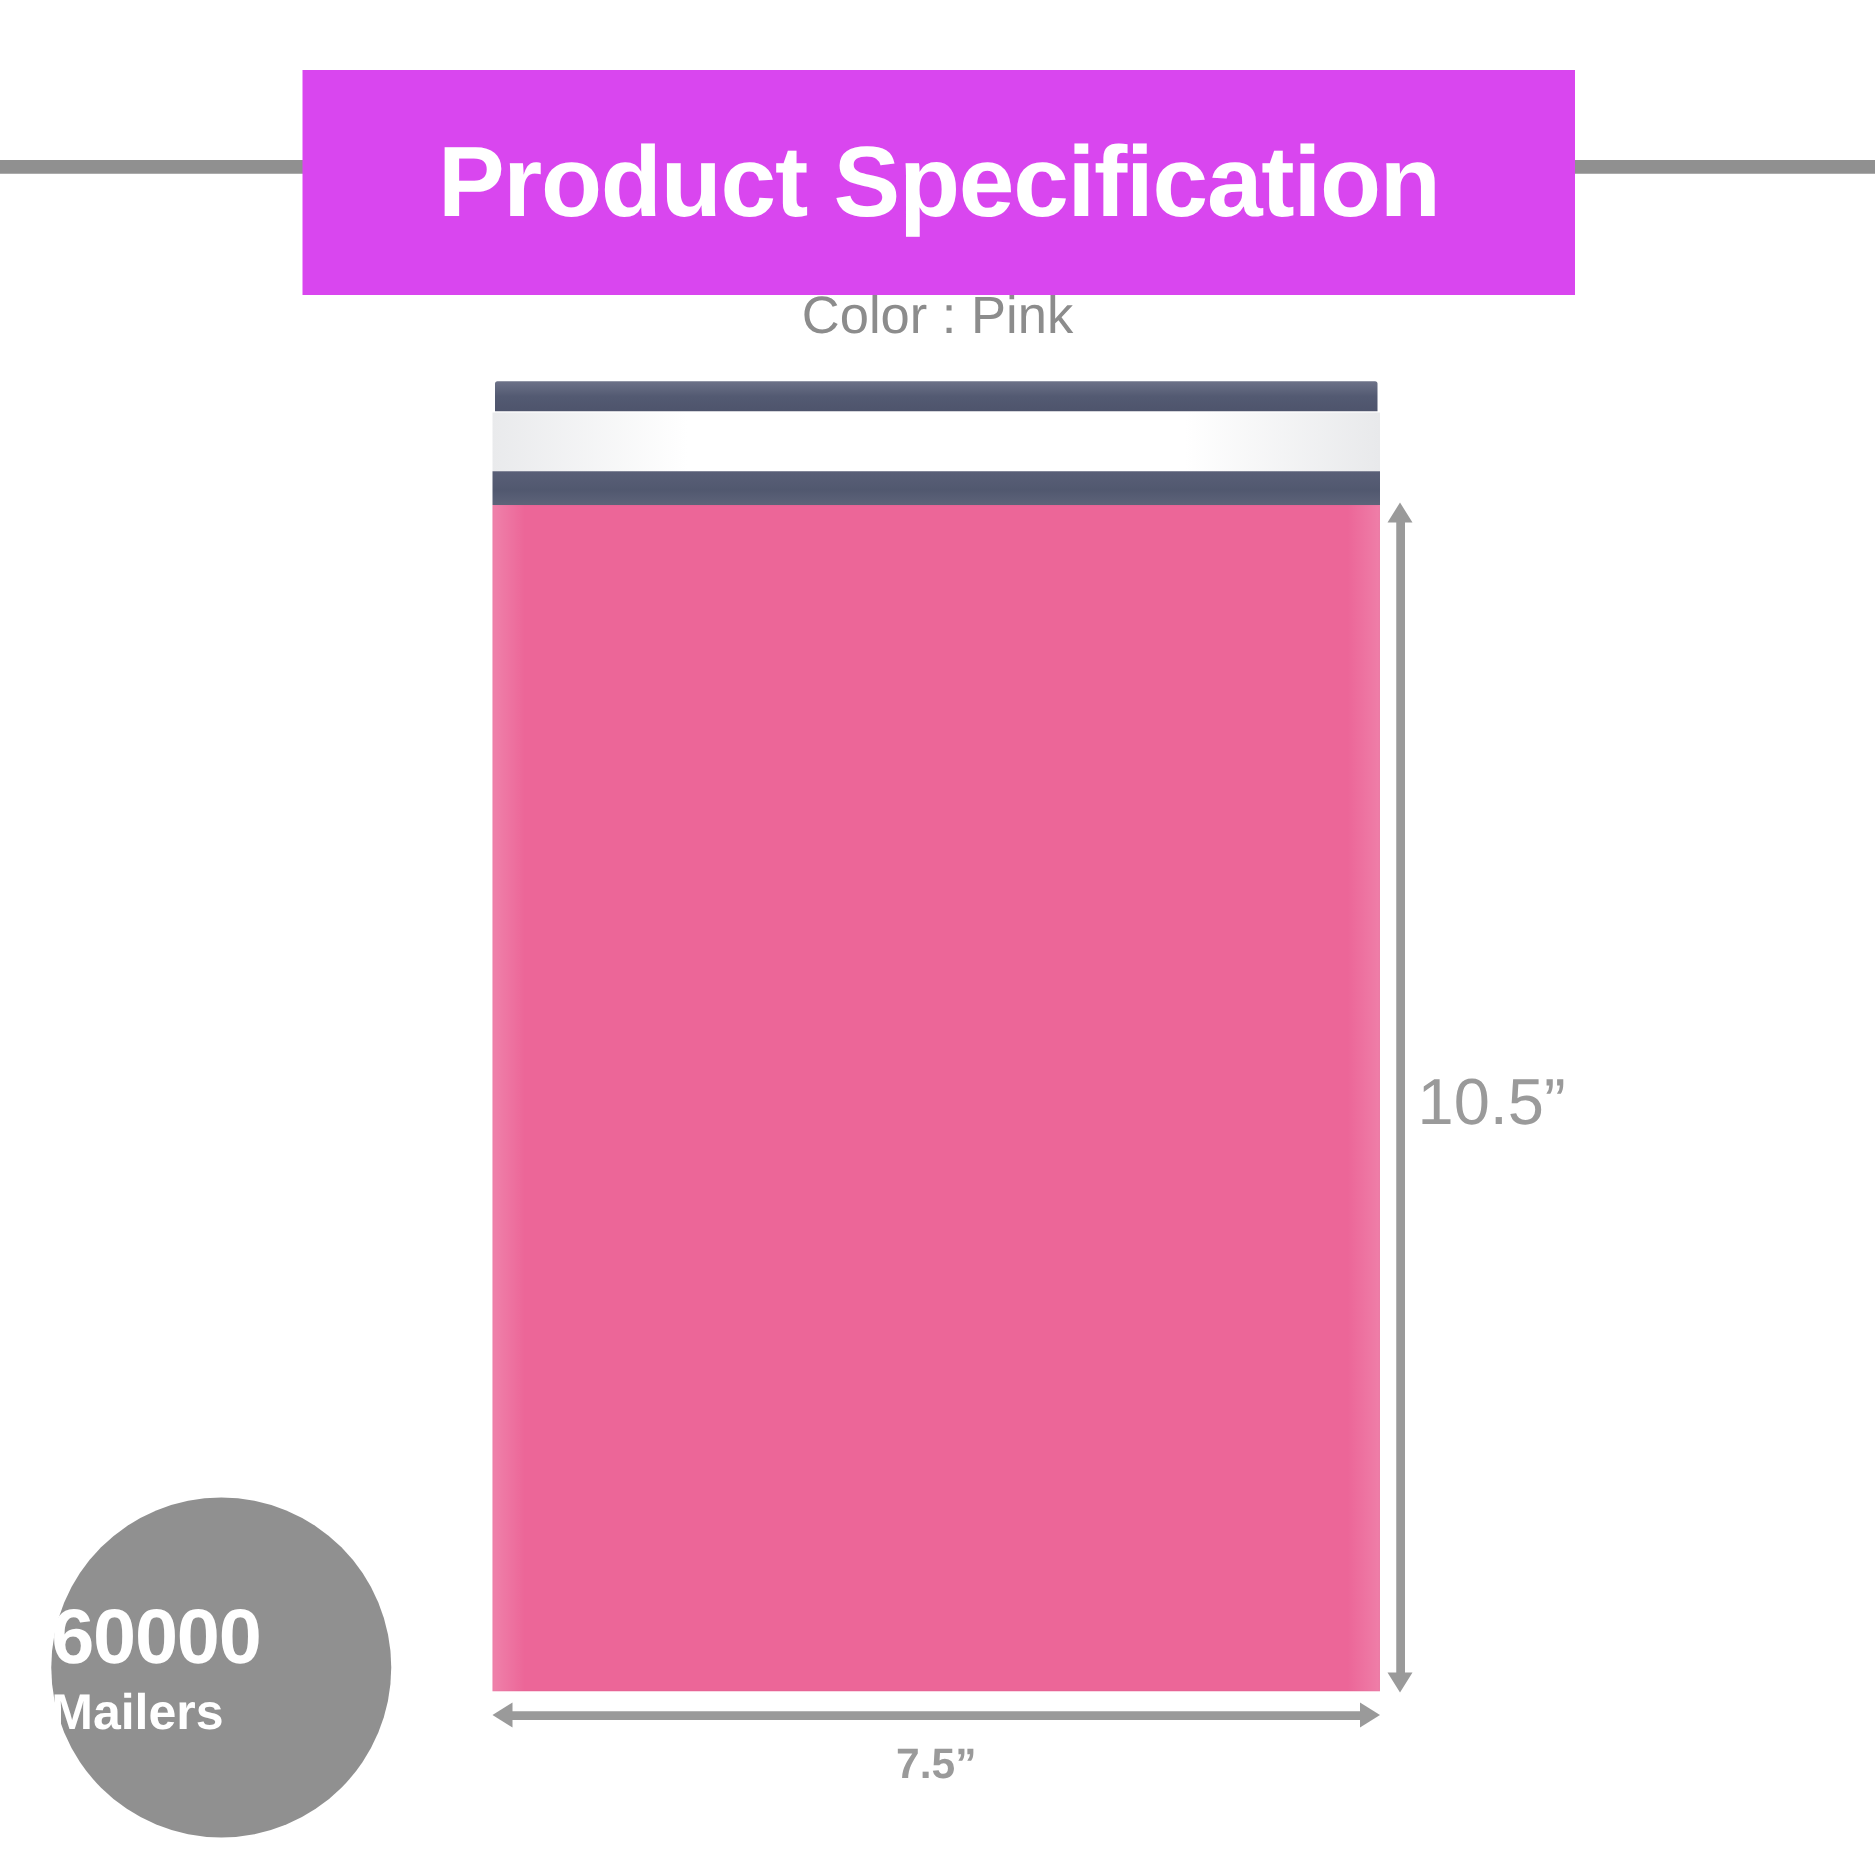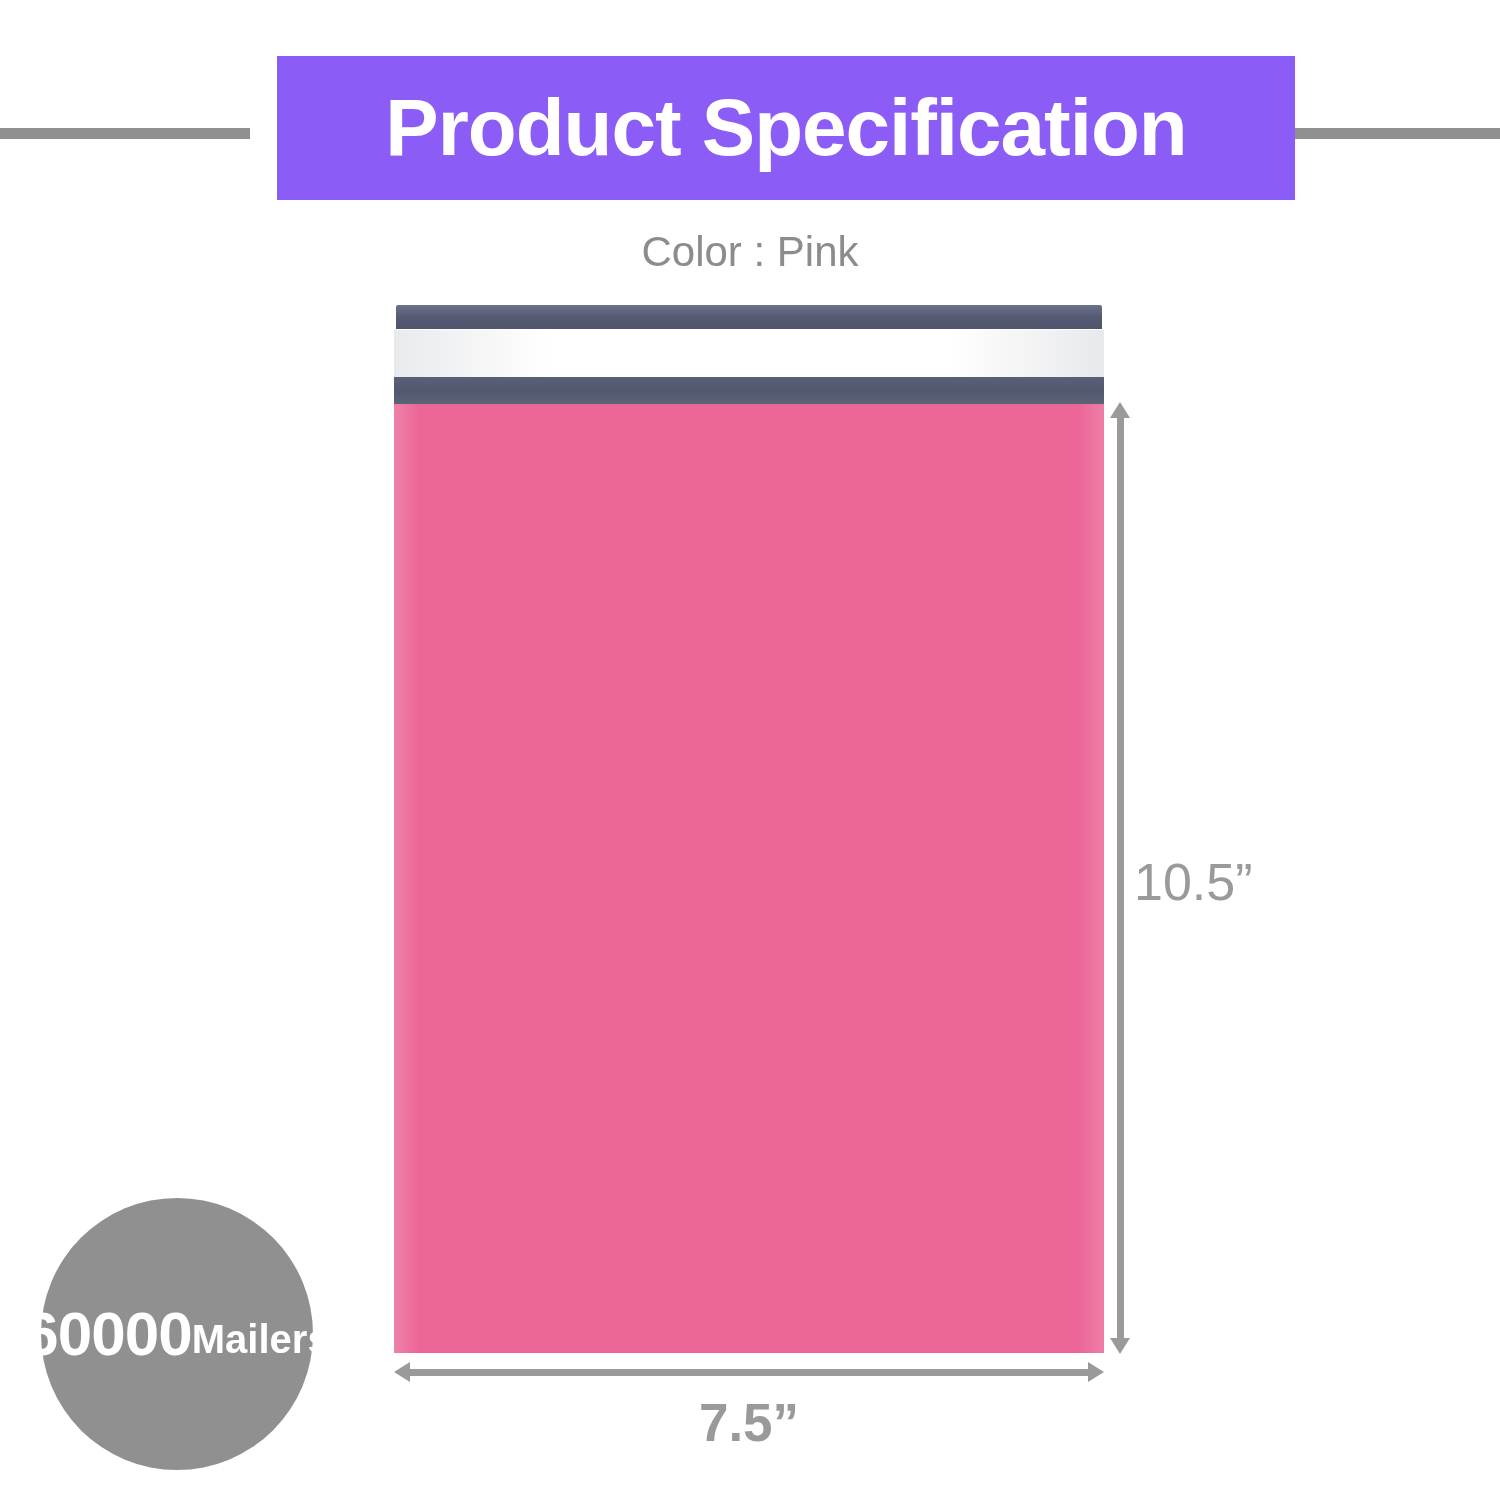--- a/index.html
+++ b/index.html
@@ -31,26 +31,25 @@
     top: 128px;
     width: 248px;
     height: 11px;
     background: #909090;
   }
   #header-box {
     position: absolute;
     left: 242px;
     top: 56px;
     width: 1018px;
-    height: 144px;
-    background: #8b5cf6;
+    height: 180px;
+    background: #d946ef;
     display: flex;
     align-items: center;
     justify-content: center;
-    margin-left: 35px;
   }
   #header-title {
     color: #ffffff;
     font-size: 80px;
     font-weight: bold;
     letter-spacing: -1px;
     line-height: 1;
     white-space: nowrap;
   }
 
@@ -209,36 +208,36 @@
     border-bottom: 10px solid transparent;
     border-left: 16px solid #9a9a9a;
   }
   #width-label {
     position: absolute;
     left: 394px;
     top: 1392px;
     width: 710px;
     text-align: center;
     color: #9a9a9a;
-    font-size: 53px;
+    font-size: 34px;
     font-weight: bold;
   }
 
   
   #quantity-badge {
     position: absolute;
     left: 41px;
     top: 1198px;
     width: 272px;
     height: 272px;
     border-radius: 50%;
     background: #909090;
     display: flex;
-    flex-direction: row;
-    align-items: center;
+    flex-direction: column;
+    align-items: flex-start;
     justify-content: center;
   }
   #quantity-value {
     color: #ffffff;
     font-size: 62px;
     font-weight: bold;
     line-height: 1;
     letter-spacing: -1px;
   }
   #quantity-unit {

